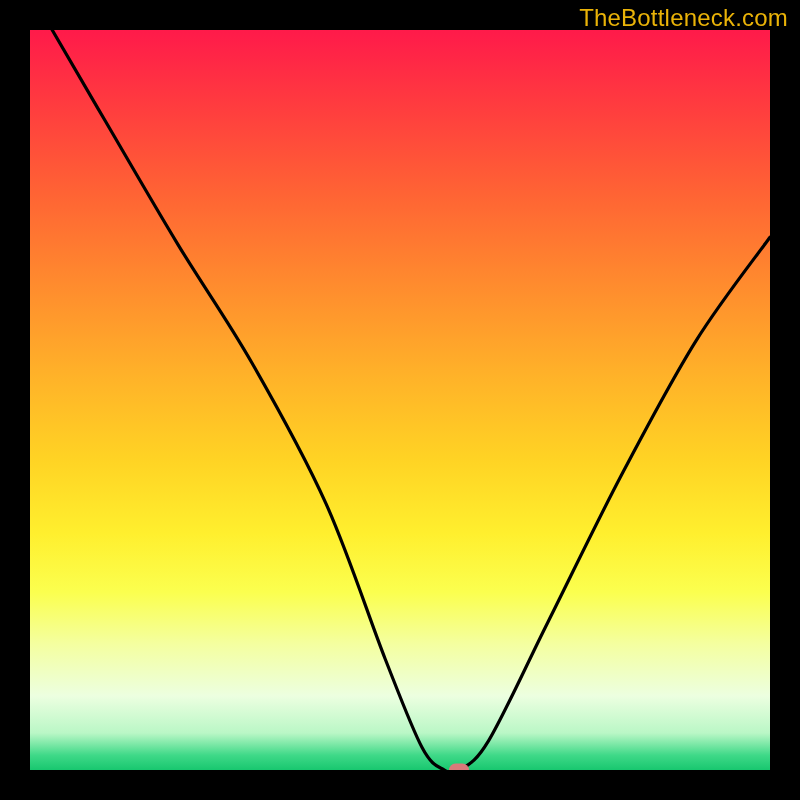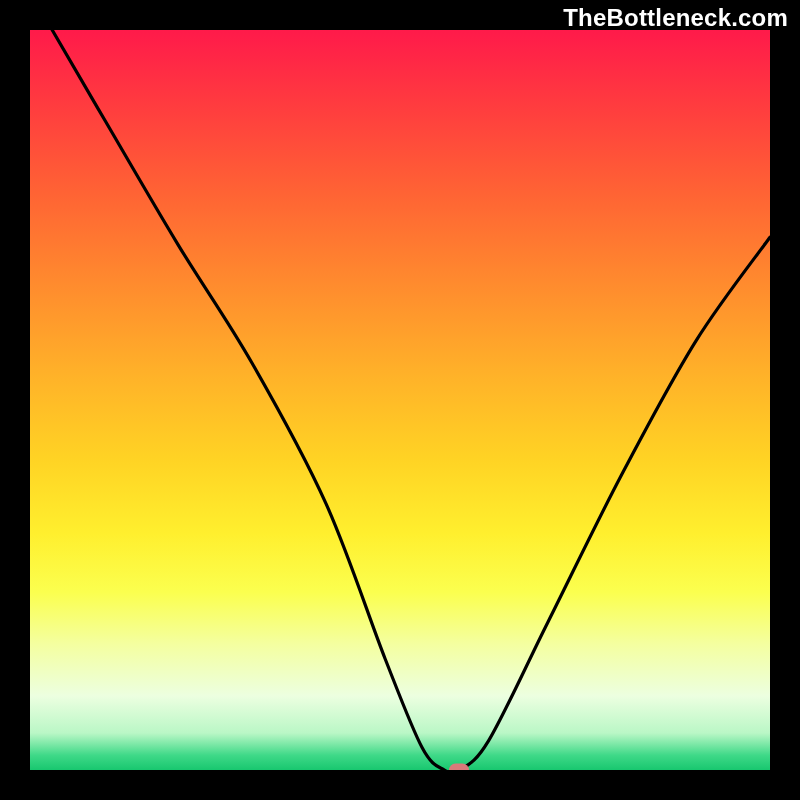--- a/index.html
+++ b/index.html
@@ -7,24 +7,24 @@
   .frame {
     position: relative;
     width: 800px;
     height: 800px;
     background: #000;
   }
   .watermark {
     position: absolute;
     top: 4px;
     right: 12px;
-    color: #ffffff;
+    color: #eab308;
     font-family: Arial, Helvetica, sans-serif;
     font-size: 24px;
-    font-weight: 700;
+    font-weight: 400;
     letter-spacing: 0.2px;
     z-index: 10;
   }
   .plot {
     position: absolute;
     left: 30px;
     top: 30px;
     width: 740px;
     height: 740px;
     overflow: hidden;

